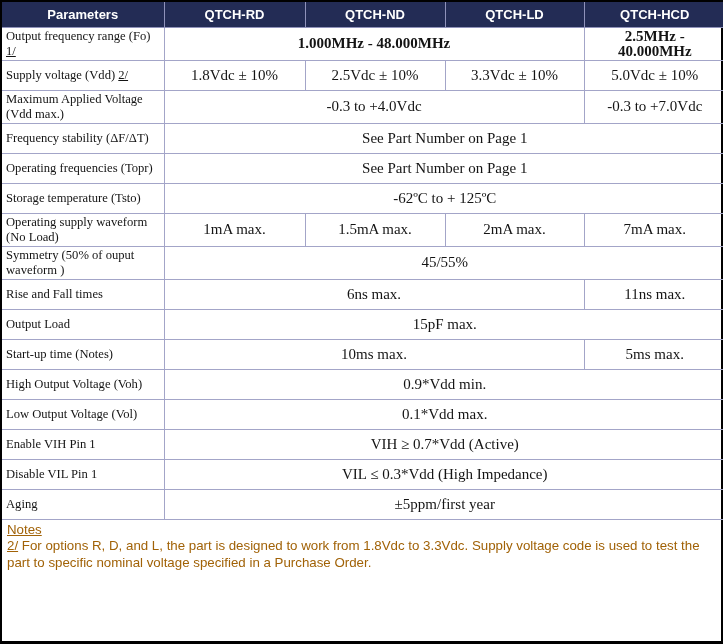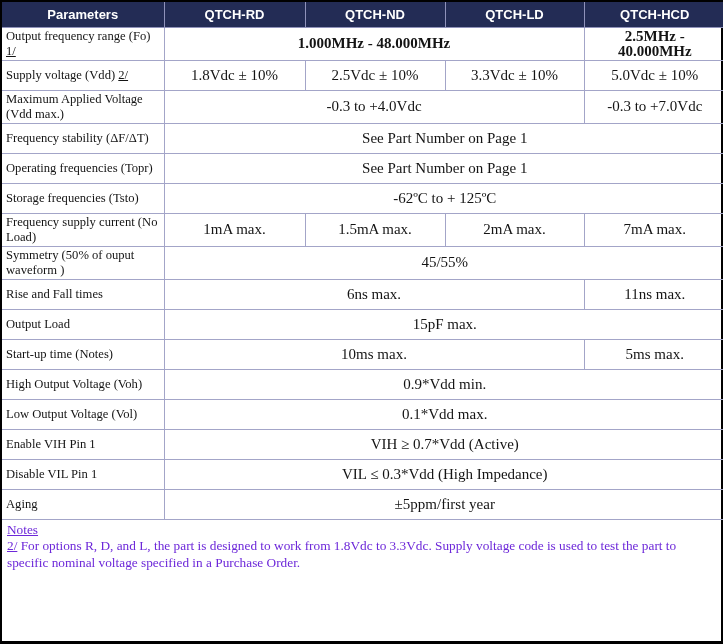--- a/index.html
+++ b/index.html
@@ -43,24 +43,24 @@
     overflow: hidden;
   }
   tbody td:first-child { border-left: none; }
   tbody td:last-child { border-right: none; }
   tbody tr:first-child td { border-top: none; }
   td.param { text-align: left; padding-left: 4px; font-size: 12.6px; }
   td.val { text-align: center; }
   .bold { font-weight: bold; }
   .u { text-decoration: underline; }
   .notes {
-    font-family: Liberation Serif, serif;
+    font-family: Liberation Sans, sans-serif;
     font-size: 13.3px;
     line-height: 16.5px;
-    color: #6d28d9;
+    color: #a16207;
     padding: 2px 6px 5px 5px;
   }
   .notes .note-line { margin: 0; }
 </style>
 </head>
 <body>
 
 <div class="sheet">
   <table class="spec">
     <colgroup>
@@ -99,25 +99,25 @@
         </tr>
         <tr>
           <td class="param">Frequency stability (ΔF/ΔT)</td>
           <td class="val" colspan="4">See Part Number on Page 1</td>
         </tr>
         <tr>
           <td class="param">Operating frequencies (Topr)</td>
           <td class="val" colspan="4">See Part Number on Page 1</td>
         </tr>
         <tr>
-          <td class="param">Storage frequencies (Tsto)</td>
+          <td class="param">Storage temperature (Tsto)</td>
           <td class="val" colspan="4">-62ºC to + 125ºC</td>
         </tr>
         <tr>
-          <td class="param">Frequency supply current (No Load)</td>
+          <td class="param">Operating supply waveform (No Load)</td>
           <td class="val" colspan="1">1mA max.</td>
           <td class="val" colspan="1">1.5mA max.</td>
           <td class="val" colspan="1">2mA max.</td>
           <td class="val" colspan="1">7mA max.</td>
         </tr>
         <tr>
           <td class="param">Symmetry (50% of ouput waveform )</td>
           <td class="val" colspan="4">45/55%</td>
         </tr>
         <tr>

